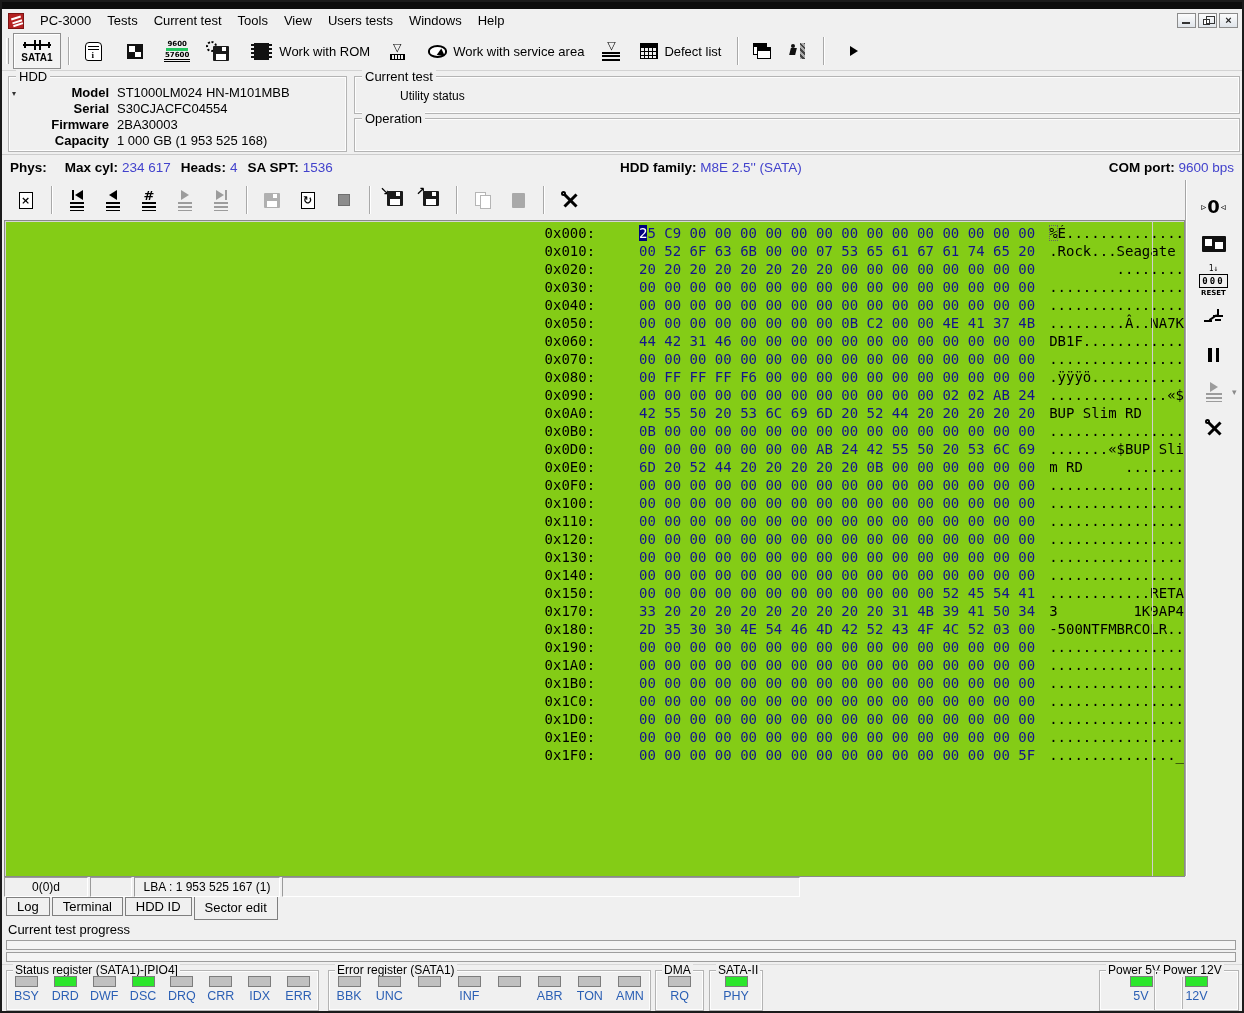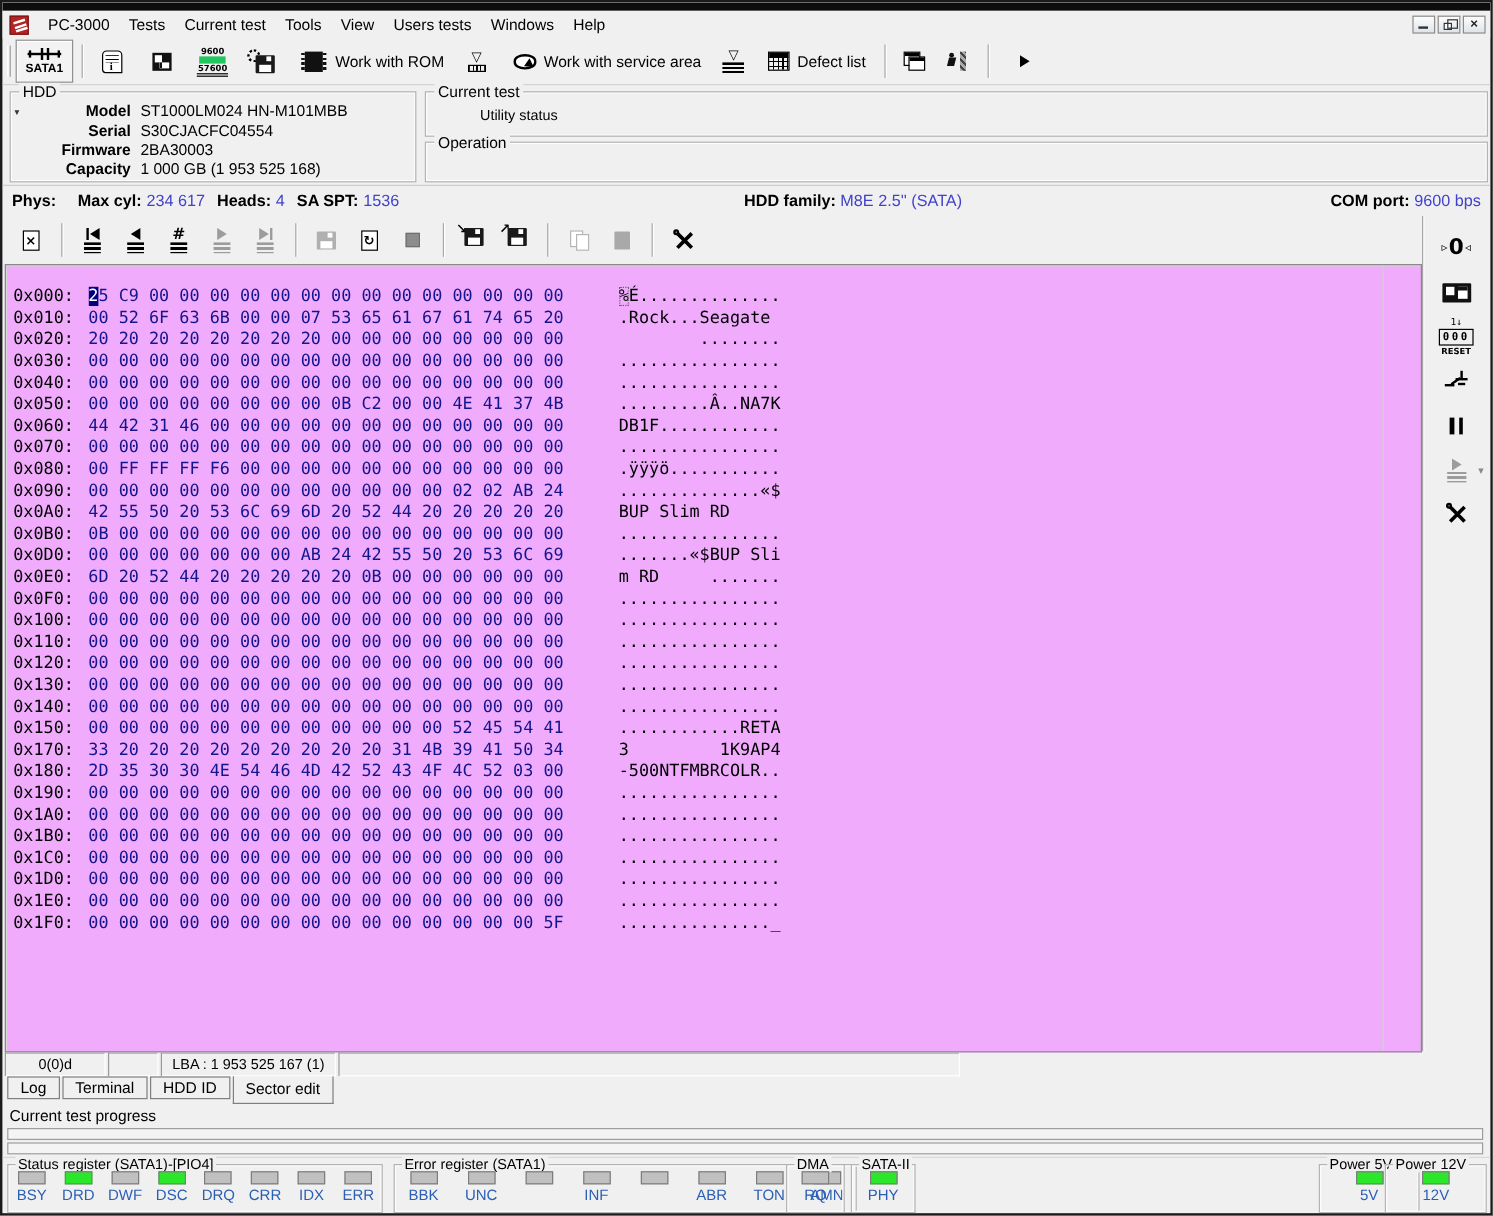--- a/index.html
+++ b/index.html
@@ -35,21 +35,21 @@
   .satic::after{content:"";position:absolute;left:1px;top:3px;width:2px;height:6px;background:#000;box-shadow:24px 0 0 #000;}
   .vsep{width:1px;height:28px;background:#a9a9a9;box-shadow:1px 0 0 #fff;margin:0 7px;}
   .scrollic{width:17px;height:19px;border:1px solid #000;border-radius:4px 4px 0 3px;background:#fff;position:relative;}
   .scrollic::before{content:"";position:absolute;left:2px;right:2px;top:3px;height:6px;
     background:repeating-linear-gradient(to bottom,#000 0 1px,transparent 1px 3px);}
   .scrollic::after{content:"i";position:absolute;left:6px;bottom:0;font:bold 9px "Liberation Serif",serif;}
   .cardic{width:16px;height:15px;background:#111;position:relative;}
   .cardic::before{content:"";position:absolute;left:2px;top:2px;width:6px;height:6px;background:#fff;}
   .cardic::after{content:"";position:absolute;right:2px;bottom:2px;width:8px;height:5px;background:#fff;box-shadow:inset 2px 0 0 #111;}
   .baudic{display:flex;flex-direction:column;align-items:center;font:bold 7px "DejaVu Sans",sans-serif;line-height:8px;}
-  .baudic .b1{border-bottom:6px solid #22c55e;padding:0 1px;}
+  .baudic .b1{border-bottom:3px solid #22c55e;padding:0 1px;}
   .baudic .b2{border-bottom:3px double #000;padding:0 1px;}
   .gfic{position:relative;width:24px;height:20px;}
   .gfic .gear{position:absolute;left:1px;top:0;width:11px;height:11px;border:2px dotted #000;border-radius:50%;}
   .gfic .flp{position:absolute;right:0;bottom:0;}
   .flp{width:16px;height:15px;background:#1a1a1a;position:relative;border-radius:1px;display:inline-block;}
   .flp::before{content:"";position:absolute;left:3px;right:3px;bottom:1px;height:6px;background:#fff;}
   .flp::after{content:"";position:absolute;right:3px;top:1px;width:4px;height:4px;background:#fff;}
   .flp.dis{background:#b0b0b0;}
   .chipic{width:15px;height:17px;background:#111;position:relative;margin:0 4px;}
   .chipic::before{content:"";position:absolute;left:-3px;top:1px;bottom:1px;width:3px;
@@ -121,22 +121,22 @@
   .flparr .aro{position:absolute;top:-6px;left:-7px;font:bold 11px "DejaVu Sans",sans-serif;}
   .copydis{position:relative;width:17px;height:17px;}
   .copydis::before{content:"";position:absolute;left:1px;top:0;width:9px;height:12px;border:1px solid #b5b5b5;background:#fff;}
   .copydis::after{content:"";position:absolute;left:6px;top:3px;width:9px;height:12px;border:1px solid #b5b5b5;background:#fff;}
   .pastedis{width:13px;height:15px;background:#a9a9a9;border-radius:1px;}
   .tools{position:relative;width:17px;height:17px;}
   .tools::before{content:"";position:absolute;left:8px;top:0;width:3px;height:17px;background:#000;transform:rotate(45deg);}
   .tools::after{content:"";position:absolute;left:8px;top:0;width:3px;height:17px;background:#000;transform:rotate(-45deg);}
   .tools .ring{position:absolute;left:0;top:-1px;width:5px;height:5px;border:2px solid #000;border-radius:50%;}
 
-  .hexpanel{position:absolute;left:2px;top:40px;width:1181px;height:657px;background:#f0abfc;
-    border:1px solid #8a8a8a;box-shadow:inset 1px 1px 0 #d5d5d5;padding:17px 0 0 6px;overflow:hidden;}
+  .hexpanel{position:absolute;left:2px;top:40px;width:1181px;height:657px;background:#84cc16;
+    border:1px solid #8a8a8a;box-shadow:inset 1px 1px 0 #d5d5d5;padding:3px 0 0 6px;overflow:hidden;text-align:right;}
   .hexpanel::after{content:"";position:absolute;right:31px;top:0;bottom:0;border-left:1px solid #cfcfcf;}
   .hexrow{font-family:"DejaVu Sans Mono",monospace;font-size:14px;line-height:18px;white-space:pre;}
   .hexrow .addr{color:#000;margin-right:12px;}
   .hexrow .bytes{color:#14148c;display:inline-block;width:428px;}
   .hexrow .ascii{color:#000;margin-left:14px;}
   .nibsel{background:#000080;color:#fff;}
   .ascsel{outline:1px dotted #666;outline-offset:-1px;}
 
   .statusstrip{position:absolute;left:2px;top:697px;height:20px;display:flex;gap:2px;font-size:12px;}
   .scell{border:1px solid;border-color:#9a9a9a #fff #fff #9a9a9a;display:flex;align-items:center;justify-content:center;background:#f0f0f0;}
@@ -177,21 +177,21 @@
 
   
   .regsarea{position:absolute;top:962px;left:0;right:0;height:49px;border-top:1px solid #d8d8d8;}
   .reg-group{position:absolute;top:5px;height:41px;border:1px solid #b4b4b4;box-shadow:inset 0 0 0 1px #fdfdfd;}
   .reg-group .grp-title{position:absolute;top:-8px;left:6px;background:#f0f0f0;padding:0 2px;font-size:12px;white-space:nowrap;}
   .ledrow{position:absolute;left:0;right:0;top:5px;display:flex;justify-content:space-around;}
   .ledcell{display:flex;flex-direction:column;align-items:center;gap:2px;min-width:34px;}
   .led{width:23px;height:11px;background:var(--led-off,#c0c0c0);border:1px solid #7d7d7d;}
   .led.on{background:var(--led-on,#2ce62c);}
   .ledlab{font-size:12.5px;color:#2b5fb4;}
-  .g-status{left:4px;width:313px;} .g-error{left:326px;width:386px;}
+  .g-status{left:4px;width:313px;} .g-error{left:326px;width:323px;}
   .g-dma{left:653px;width:49px;} .g-sata{left:707px;width:54px;}
   .g-p5{left:1097px;width:84px;} .g-p12{left:1152px;width:85px;}
 </style>
 </head>
 <body>
 
 <div class="window">
   <div class="titlestrip"></div>
 
   <div class="menubar">

